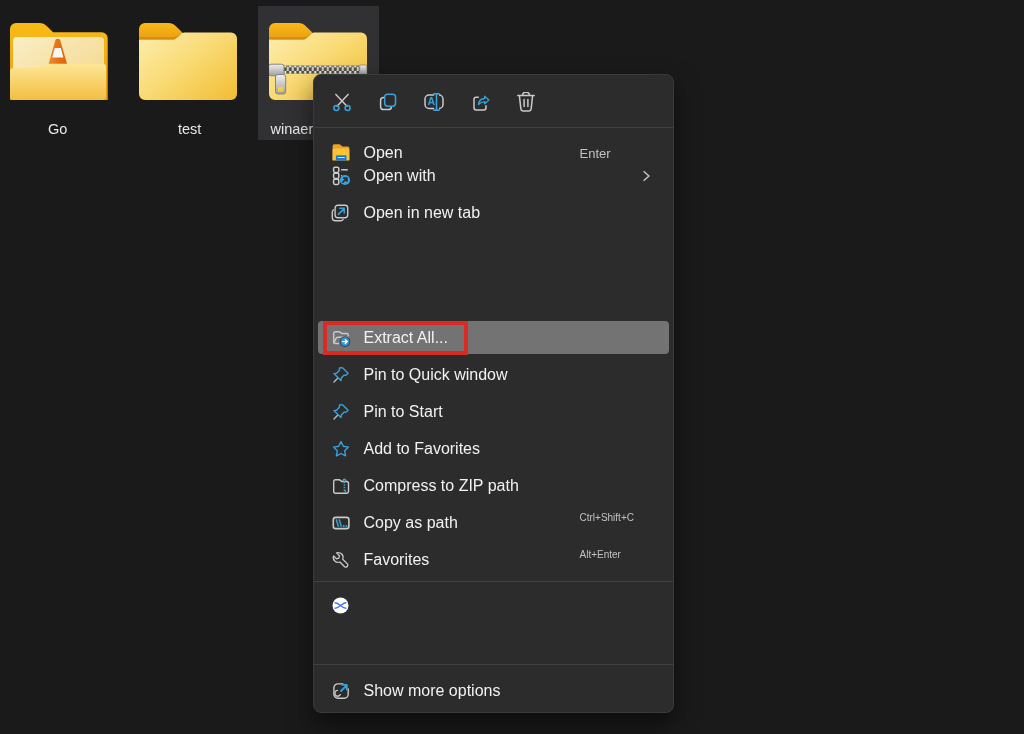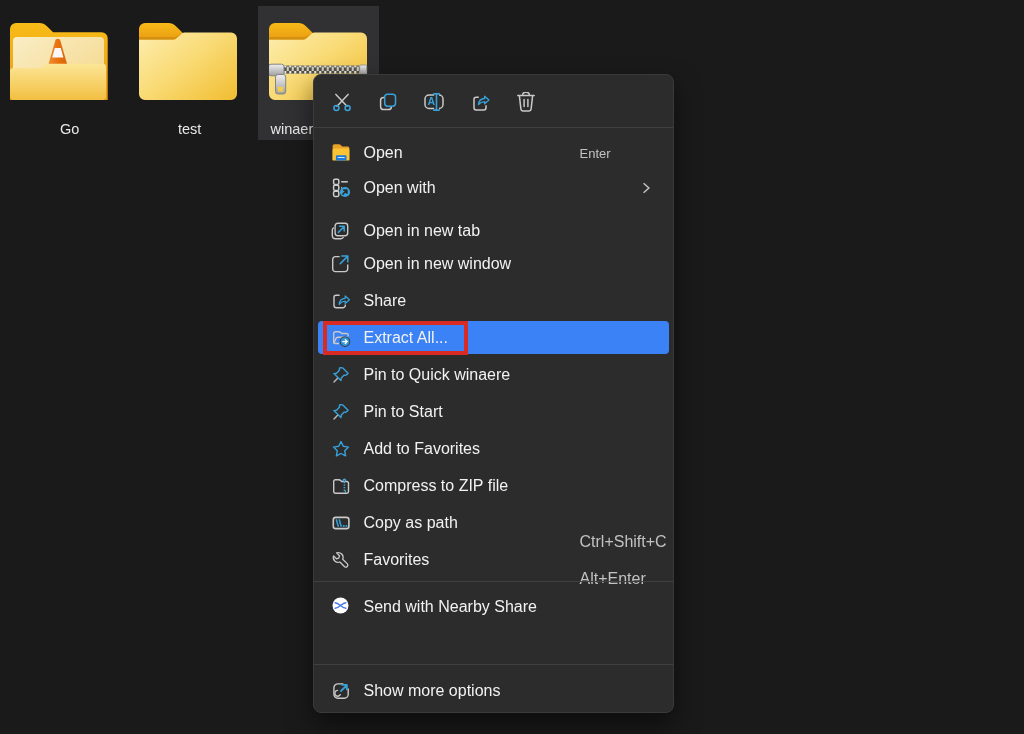--- a/index.html
+++ b/index.html
@@ -6,23 +6,23 @@
 body{width:1024px;height:734px;background:#1a1a1a;font-family:"Liberation Sans",sans-serif;overflow:hidden;position:relative;}
 .abs{position:absolute;}
 .tilebg{position:absolute;left:258px;top:6px;width:121px;height:134px;background:#313134;}
 .flabel{position:absolute;font-size:14.5px;color:#e9e9e9;white-space:nowrap;}
 #menu{position:absolute;left:313px;top:74px;width:361px;height:639px;background:#2c2c2c;border:1px solid #3a3a3a;border-radius:8px;box-sizing:border-box;box-shadow:0 12px 26px rgba(0,0,0,.5);}
 .sep{position:absolute;left:0;right:0;height:1px;background:#404040;}
 .titem{position:absolute;width:20px;height:20px;top:16.5px;}
 .row{position:absolute;left:4px;width:351px;height:33px;border-radius:4px;}
 .row .ic{position:absolute;left:13px;top:6.5px;width:20px;height:20px;}
 .row .lbl{position:absolute;left:45.5px;top:8px;font-size:16px;color:#f2f2f2;white-space:nowrap;}
-.row .sc{position:absolute;left:261.5px;top:27px;font-size:16px;color:#c2c2c2;white-space:nowrap;}
+.row .sc{position:absolute;left:261.5px;top:6px;font-size:10px;color:#c2c2c2;white-space:nowrap;}
 .row .chev{position:absolute;left:322px;top:9.5px;}
-.hover{background:#3b82f6;}
+.hover{background:#737373;}
 #redbox{position:absolute;left:323px;top:321px;width:145px;height:34px;border:4px solid #d92a24;box-sizing:border-box;}
 </style>
 </head>
 <body>
 
 <div class="tilebg"></div>
 
 <svg width="0" height="0" style="position:absolute">
  <defs>
   <linearGradient id="btab" x1="0" y1="0" x2="0" y2="1">
@@ -78,21 +78,21 @@
  <path d="M0,17 v-3 h36 l6,-2.8 v5.8 z" fill="#d6900f"></path>
  <path d="M0,71 V16.8 h33.2 c1.6,0 2.8,-.4 4,-1.4 l5.2,-4.4 c1.2,-1 2.4,-1.4 4,-1.4 H92 a6,6 0 0 1 6,6 V71 a6,6 0 0 1 -6,6 H6 a6,6 0 0 1 -6,-6 z" fill="url(#ffront)"></path>
  <rect x="10" y="42.6" width="84" height="8" fill="#57513f"></rect>
  <rect x="10" y="42.6" width="84" height="8" fill="url(#zt)"></rect>
  <rect x="90.7" y="42" width="7" height="9" rx="1" fill="url(#silver)" stroke="#8a8a8a" stroke-width=".8"></rect>
  <rect x="-0.5" y="41.2" width="15.5" height="11.6" rx="2.5" fill="url(#silver)" stroke="#858585" stroke-width="1"></rect>
  <rect x="6.5" y="51.5" width="10.2" height="19.5" rx="2.5" fill="url(#silver)" stroke="#858585" stroke-width="1"></rect>
  <rect x="8.9" y="63.8" width="5.4" height="4.8" fill="#f3cd4e"></rect>
 </svg>
 
-<div class="flabel" style="left:60px;top:121px;">Go</div>
+<div class="flabel" style="left:48px;top:121px;">Go</div>
 <div class="flabel" style="left:178px;top:121px;">test</div>
 <div class="flabel" style="left:270.5px;top:121px;">winaere</div>
 
 <div id="menu">
   <svg class="titem" style="left:17.5px" viewBox="0 0 20 20">
       <g fill="none" stroke="#c9c9c9" stroke-width="1.5" stroke-linecap="round">
         <path d="M3.9,2.4 L15,14.2"></path>
         <path d="M16.1,2.4 L5,14.2"></path>
       </g>
       <g fill="none" stroke="#38a1d9" stroke-width="1.55">
@@ -133,75 +133,61 @@
   <div class="row" style="top:61px">
     <svg class="ic" viewBox="0 0 20 20">
         <path d="M1.6,17 V2.9 a1.7,1.7 0 0 1 1.7,-1.7 h4.6 c.8,0 1.4,.3 1.9,.8 l1.4,1.4 h5.5 a1.7,1.7 0 0 1 1.7,1.7 V17 z" fill="#e9a127"></path>
         <path d="M1.6,17.4 V6.9 a1.5,1.5 0 0 1 1.5,-1.5 h13.7 a1.5,1.5 0 0 1 1.5,1.5 v10.5 z" fill="#fbc434"></path>
         <rect x="4.9" y="12.2" width="10.6" height="5.2" rx="1.2" fill="#1d7ad8"></rect>
         <rect x="6.6" y="13.9" width="7.2" height="1.2" rx="0.6" fill="#cfe6fa"></rect>
       </svg>
     <span class="lbl">Open</span>
       <span class="sc" style="font-size:13px;top:10px;">Enter</span>
   </div>
-  <div class="row" style="top:96px">
+  <div class="row" style="top:84px">
     <svg class="ic" viewBox="0 0 20 20">
         <g fill="none" stroke="#cccccc" stroke-width="1.5">
           <rect x="2.6" y="1.2" width="5.2" height="5.2" rx="1.3"></rect>
           <rect x="2.6" y="7.2" width="5.2" height="5.2" rx="1.3"></rect>
           <rect x="2.6" y="13.2" width="5.2" height="5.2" rx="1.3"></rect>
           <path d="M10.2,3.8 h6.6"></path>
           <path d="M10.2,9.8 h.9"></path>
         </g>
         <circle cx="14" cy="14" r="5.1" fill="#38a1d9"></circle>
         <path d="M11.9,16.1 L15.8,12.2 M12.7,12.1 h3.2 v3.2" fill="none" stroke="#2c2c2c" stroke-width="1.6" stroke-linecap="round" stroke-linejoin="round"></path>
       </svg>
     <span class="lbl">Open with</span>
     <svg class="chev" width="12" height="14" viewBox="0 0 12 14">
         <path d="M3.6,2.2 L8.9,7 L3.6,11.8" fill="none" stroke="#c0c0c0" stroke-width="1.5"></path>
       </svg>
   </div>
-  <div class="row" style="top:139px">
+  <div class="row" style="top:121px">
     <svg class="ic" viewBox="0 0 20 20">
         <path d="M2.9,6.7 a2.6,2.6 0 0 0 -1.6,2.4 v5.4 a3.2,3.2 0 0 0 3.2,3.2 h5.5 a2.6,2.6 0 0 0 2.4,-1.6" fill="none" stroke="#c9c9c9" stroke-width="1.4"></path>
         <rect x="4.1" y="2.2" width="12.6" height="12.6" rx="2.7" fill="none" stroke="#c9c9c9" stroke-width="1.4"></rect>
         <path d="M7.3,11.4 L13.1,5.6 M8.6,5.3 h4.6 v4.6" fill="none" stroke="#38a1d9" stroke-width="1.5" stroke-linecap="round" stroke-linejoin="round"></path>
       </svg>
     <span class="lbl">Open in new tab</span>
-  </div>
-  <div class="row" style="top:172px">
-    <svg class="ic" viewBox="0 0 20 20">
-        <path d="M8.7,2.6 H4.4 a2.7,2.7 0 0 0 -2.7,2.7 v9.6 a2.7,2.7 0 0 0 2.7,2.7 h9.6 a2.7,2.7 0 0 0 2.7,-2.7 V10.6" fill="none" stroke="#c9c9c9" stroke-width="1.4"></path>
-        <path d="M9.3,9.6 L16.5,2.4 M10.8,2.1 h6 v6" fill="none" stroke="#38a1d9" stroke-width="1.5" stroke-linecap="round" stroke-linejoin="round"></path>
-      </svg>
-    <span class="lbl">Open in new window</span>
-  </div>
-  <div class="row" style="top:209px">
-    <svg class="ic" viewBox="0 0 20 20">
-        <path d="M8.6,4.3 H5.1 a2.1,2.1 0 0 0 -2.1,2.1 v8.2 a2.1,2.1 0 0 0 2.1,2.1 h7.1 a2.1,2.1 0 0 0 2.1,-2.1 v-1.1" fill="none" stroke="#c9c9c9" stroke-width="1.4"></path>
-        <path d="M8.2,13.3 c.3,-4 2.6,-5.8 6,-6 V5 l4.2,3.7 -4.2,3.7 v-2.2 c-2.8,.2 -4.7,1.4 -6,3.1 z" fill="none" stroke="#38a1d9" stroke-width="1.3" stroke-linejoin="round"></path>
-      </svg>
-    <span class="lbl">Share</span>
   </div>
   <div class="row hover" style="top:246px">
     <svg class="ic" viewBox="0 0 20 20">
         <path d="M2.7,15.4 V5.4 a1.7,1.7 0 0 1 1.7,-1.7 h3.5 c.7,0 1.2,.2 1.7,.7 l1.1,1.1 h4.9 a1.7,1.7 0 0 1 1.7,1.7 v1.1" fill="none" stroke="#c9c9c9" stroke-width="1.4"></path>
         <path d="M2.8,15.2 l2.2,-4.8 a1.9,1.9 0 0 1 1.7,-1.1 h9.3 a1.1,1.1 0 0 1 1,1.5 l-.5,1.2 m-8.5,3.5 H4.4 a1.7,1.7 0 0 1 -1.6,-1.2" fill="none" stroke="#c9c9c9" stroke-width="1.4" stroke-linejoin="round"></path>
         <circle cx="14" cy="13.6" r="5.3" fill="#3d3d3d"></circle>
         <circle cx="14" cy="13.6" r="4.4" fill="#2e96d8"></circle>
         <path d="M11.8,13.6 h4.3 M14.3,11.7 l1.9,1.9 -1.9,1.9" fill="none" stroke="#fff" stroke-width="1.35" stroke-linecap="round" stroke-linejoin="round"></path>
       </svg>
     <span class="lbl">Extract All...</span>
   </div>
   <div class="row" style="top:283px">
     <svg class="ic" viewBox="0 0 20 20">
         <path d="M11.8,2.9 l5.3,5.3 -1.2,1.2 a2.8,2.8 0 0 1 -2.7,.7 l-2.9,2.9 -.4,2.6 -7,-7 2.6,-.4 2.9,-2.9 a2.8,2.8 0 0 1 .7,-2.7 z" fill="none" stroke="#38a1d9" stroke-width="1.4" stroke-linecap="round" stroke-linejoin="round"></path>
         <path d="M6.4,13.6 L3,17" fill="none" stroke="#b9b9b9" stroke-width="1.4" stroke-linecap="round"></path>
       </svg>
-    <span class="lbl">Pin to Quick winaere</span>
+    <span class="lbl">Pin to Quick window</span>
   </div>
   <div class="row" style="top:320px">
     <svg class="ic" viewBox="0 0 20 20">
         <path d="M11.8,2.9 l5.3,5.3 -1.2,1.2 a2.8,2.8 0 0 1 -2.7,.7 l-2.9,2.9 -.4,2.6 -7,-7 2.6,-.4 2.9,-2.9 a2.8,2.8 0 0 1 .7,-2.7 z" fill="none" stroke="#38a1d9" stroke-width="1.4" stroke-linecap="round" stroke-linejoin="round"></path>
         <path d="M6.4,13.6 L3,17" fill="none" stroke="#b9b9b9" stroke-width="1.4" stroke-linecap="round"></path>
       </svg>
     <span class="lbl">Pin to Start</span>
   </div>
   <div class="row" style="top:357px">
     <svg class="ic" viewBox="0 0 20 20">
@@ -209,21 +195,21 @@
       </svg>
     <span class="lbl">Add to Favorites</span>
   </div>
   <div class="row" style="top:394px">
     <svg class="ic" viewBox="0 0 20 20">
         <path d="M2.7,15.6 V5.4 a1.7,1.7 0 0 1 1.7,-1.7 h3.5 c.7,0 1.2,.2 1.7,.7 l1.1,1.1 h5.1 a1.7,1.7 0 0 1 1.7,1.7 v8.4 a1.7,1.7 0 0 1 -1.7,1.7 H4.4 a1.7,1.7 0 0 1 -1.7,-1.7 z" fill="none" stroke="#c9c9c9" stroke-width="1.4"></path>
         <circle cx="13.4" cy="4.3" r="1.2" fill="none" stroke="#45aade" stroke-width="1.2"></circle>
         <path d="M13.4,6 v1.3 m0,1.2 v1.3 m0,1.2 v1.3 m0,1.2 v1.3" fill="none" stroke="#45aade" stroke-width="1.6"></path>
         <path d="M13.4,14.2 c1.1,.5 1.4,1.6 .7,2.4" fill="none" stroke="#45aade" stroke-width="1.2"></path>
       </svg>
-    <span class="lbl">Compress to ZIP file</span>
+    <span class="lbl">Compress to ZIP path</span>
   </div>
   <div class="row" style="top:431px">
     <svg class="ic" viewBox="0 0 20 20">
         <rect x="2.3" y="4.4" width="15.6" height="11.2" rx="2.4" fill="none" stroke="#c9c9c9" stroke-width="1.6"></rect>
         <path d="M5.4,6.9 l1.8,6.2 M8.3,6.9 l1.8,6.2" stroke="#38a1d9" stroke-width="1.6" stroke-linecap="round"></path>
         <path d="M12.7,13 h.1 m2.6,0 h.1" stroke="#38a1d9" stroke-width="2" stroke-linecap="round"></path>
       </svg>
     <span class="lbl">Copy as path</span>
       <span class="sc">Ctrl+Shift+C</span>
   </div>
@@ -236,21 +222,20 @@
   </div>
   <div class="sep" style="top:505.5px"></div>
   <div class="row" style="top:515px">
     <svg class="ic" viewBox="0 0 20 20">
         <circle cx="9.5" cy="8.5" r="8" fill="#ffffff"></circle>
         <g fill="none" stroke="#4277e8" stroke-width="1.4" stroke-linecap="round">
           <path d="M4.1,5.7 C8.2,5.7 10.8,11.3 14.9,11.3"></path>
           <path d="M14.9,5.7 C10.8,5.7 8.2,11.3 4.1,11.3"></path>
         </g>
       </svg>
-    <span class="lbl">Send with Nearby Share</span>
   </div>
   <div class="sep" style="top:589px"></div>
   <div class="row" style="top:599px">
     <svg class="ic" viewBox="0 0 20 20">
         <path d="M11.9,2.9 H6.8 a3.9,3.9 0 0 0 -3.9,3.9 v6.5 a3.9,3.9 0 0 0 3.9,3.9 h6.5 a3.9,3.9 0 0 0 3.9,-3.9 V8" fill="none" stroke="#c9c9c9" stroke-width="1.4" stroke-linecap="round"></path>
         <path d="M9.3,13.7 a2.9,2.9 0 1 1 -2.8,-4.3" fill="none" stroke="#c9c9c9" stroke-width="1.4" stroke-linecap="round"></path>
         <path d="M10,10 L15.9,4.1 M11.3,3.9 h4.5 v4.5" fill="none" stroke="#38a1d9" stroke-width="1.8" stroke-linecap="round" stroke-linejoin="round"></path>
       </svg>
     <span class="lbl">Show more options</span>
   </div>

